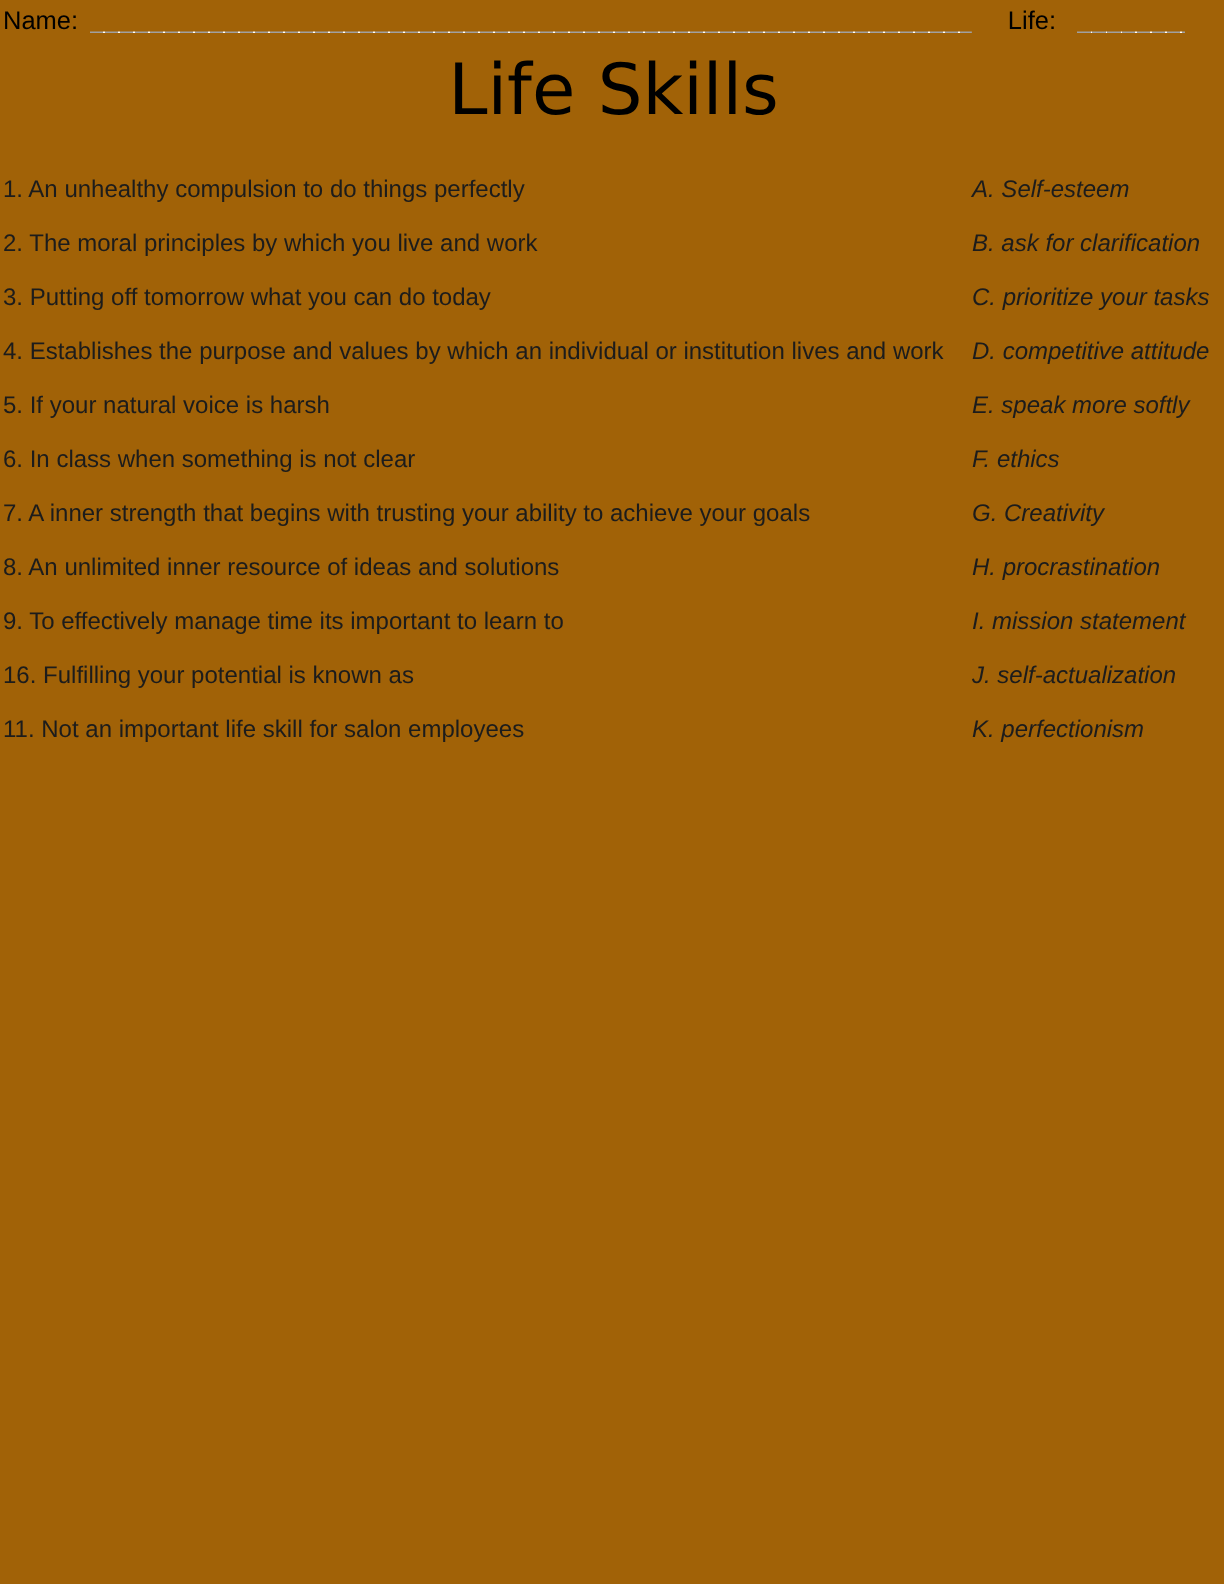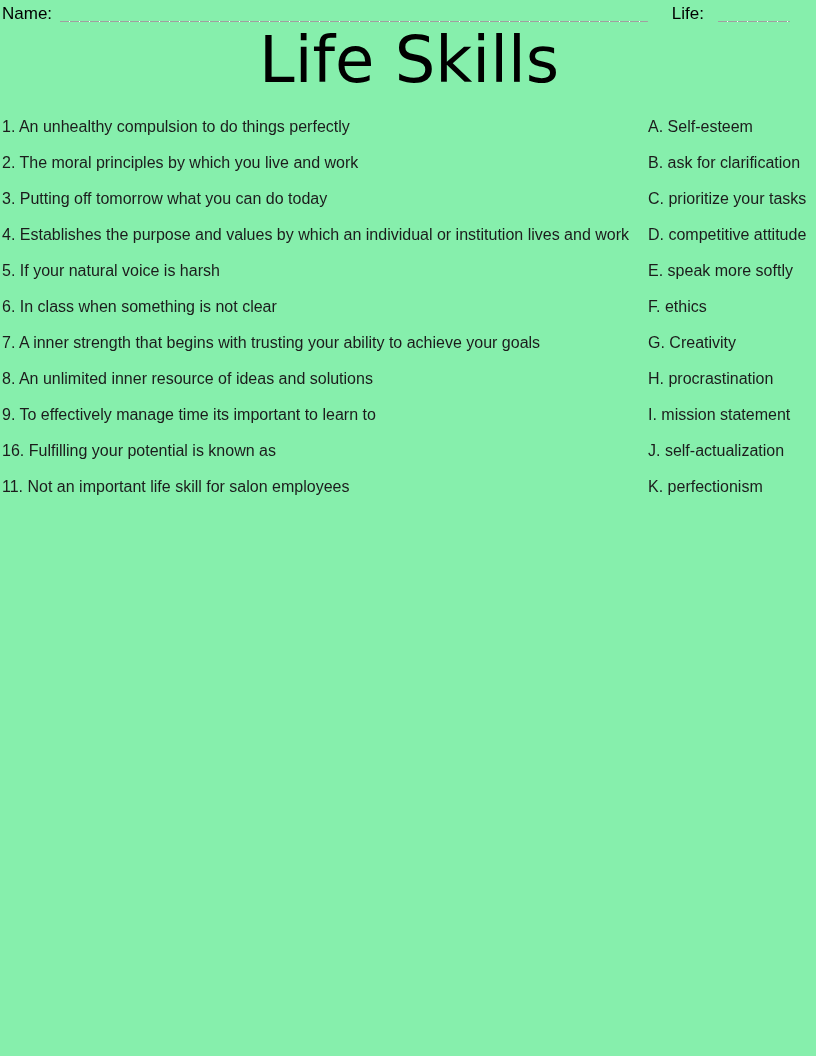--- a/index.html
+++ b/index.html
@@ -4,21 +4,21 @@
 <style>
   :root{
     --text:#1c1c1c;
     --line:#a0a0a0;
   }
   html,body{margin:0;padding:0;background:#ffffff;}
   .page{
     width:816px;
     height:1056px;
     box-sizing:border-box;
-    background:#86efac;
+    background:#a16207;
     padding:2px 0 0 2px;
     font-family:"Liberation Sans","DejaVu Sans",sans-serif;
     color:var(--text);
     overflow:hidden;
   }
   
   .hdr{
     display:flex;
     align-items:baseline;
     padding-right:26px;
@@ -34,36 +34,36 @@
     background:repeating-linear-gradient(90deg,var(--line) 0 9px,#ffffff 9px 10px) bottom/100% 1.5px no-repeat;
   }
   .blank.name{flex:1 1 auto;margin-left:8px;}
   .date-lbl{margin-left:24px;}
   .blank.date{flex:0 0 72px;margin-left:14px;}
   
   .title{
     margin-top:5px;
     text-align:center;
     font-family:"DejaVu Sans","Liberation Sans",sans-serif;
-    font-size:64px;
+    font-size:47px;
     line-height:59px;
     font-weight:400;
     color:#000;
   }
   
   .rows{margin-top:25px;}
   .mrow{
     display:flex;
     align-items:flex-start;
     margin-bottom:13px;
     font-size:16px;
     line-height:23px;
   }
   .qcell{flex:1 1 auto;padding-right:8px;}
-  .acell{flex:0 0 168px;white-space:nowrap;}
+  .acell{flex:0 0 168px;white-space:nowrap;font-style:italic;}
 </style>
 </head>
 <body>
 
 <div class="page">
 
   <div class="hdr">
     <span class="lbl">Name:</span>
     <span class="blank name"></span>
     <span class="lbl date-lbl">Life:</span>

